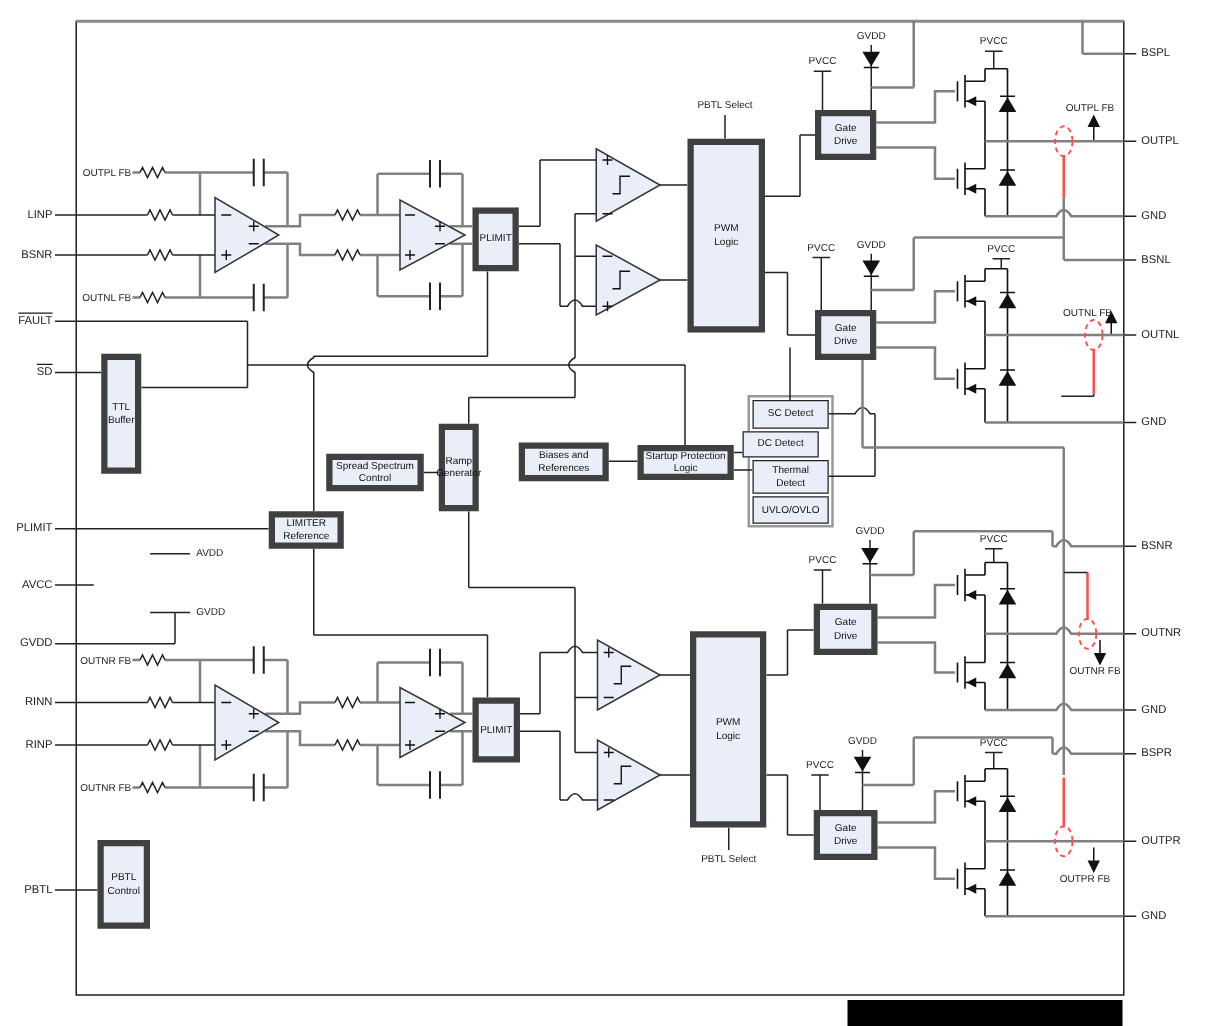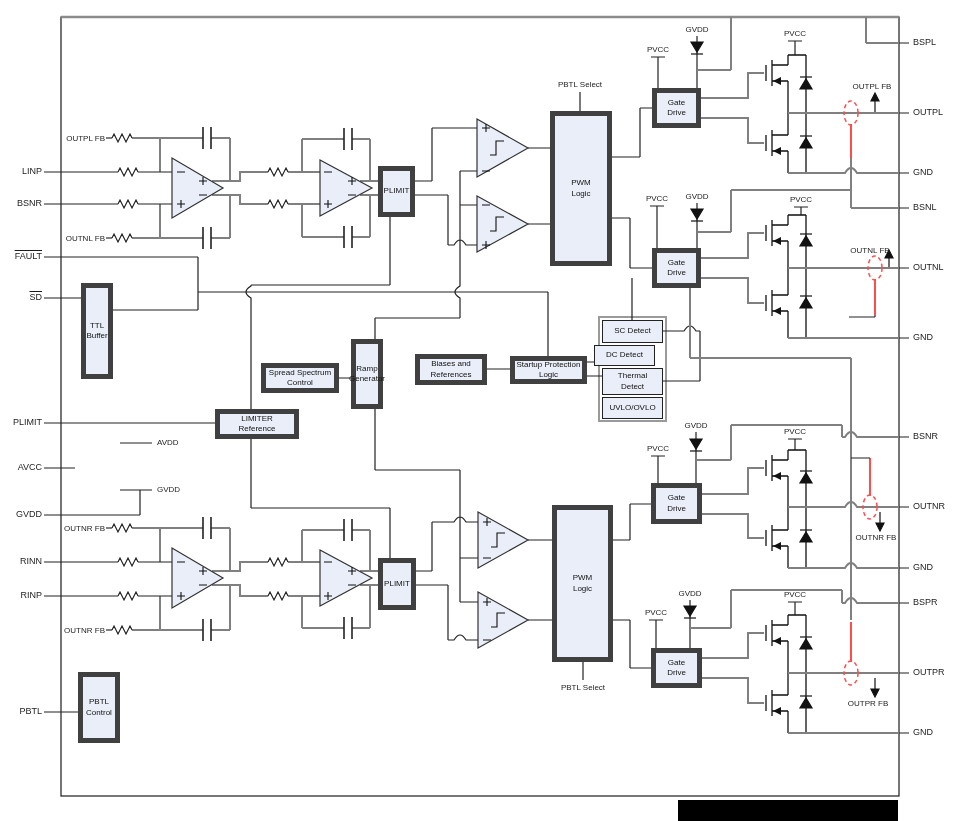--- a/index.html
+++ b/index.html
@@ -239,21 +239,21 @@
   <g stroke="#222" stroke-width="1.2" fill="none">
     <path d="M899,43 H909 M899,113 H909 M899,173 H909 M899,208 H909 M899,268 H909 M899,338 H909
              M899,437 H909 M899,507 H909 M899,568 H909 M899,603 H909 M899,673 H909 M899,733 H909"></path>
   </g>
 </svg>
 
 <div class="blk" style="left:81px;top:283px;width:32px;height:96px">
   <span>TTL</span>
       <span>Buffer</span>
     </div>
-<div class="blk" style="left:215px;top:409px;width:84px;height:30px">
+<div class="blk" style="left:215px;top:409px;width:60px;height:30px">
   <span>LIMITER</span>
       <span>Reference</span>
     </div>
 <div class="blk" style="left:78px;top:672px;width:42px;height:71px">
   <span>PBTL</span>
       <span>Control</span>
     </div>
 <div class="blk" style="left:261px;top:363px;width:78px;height:30px">
   <span>Spread Spectrum</span>
       <span>Control</span>

